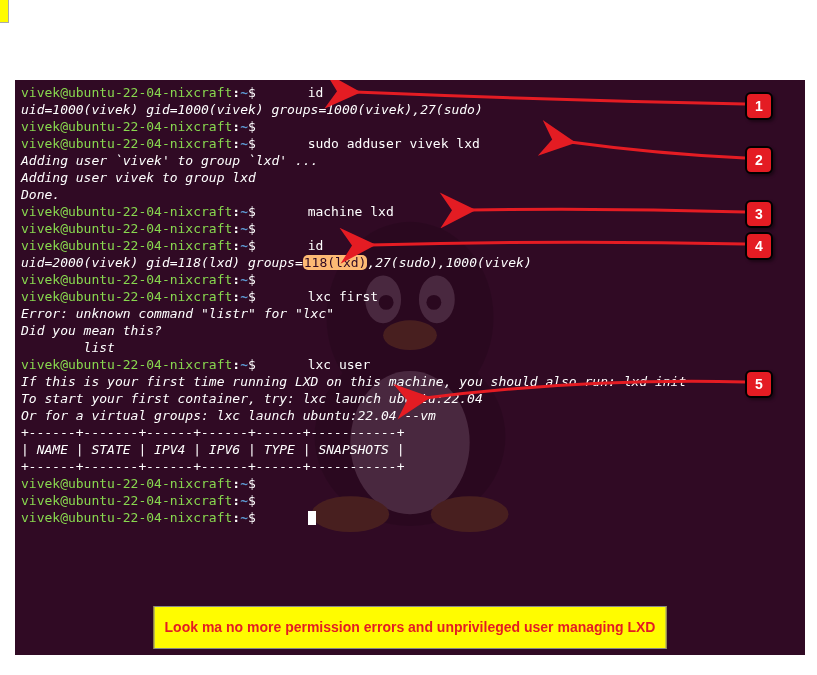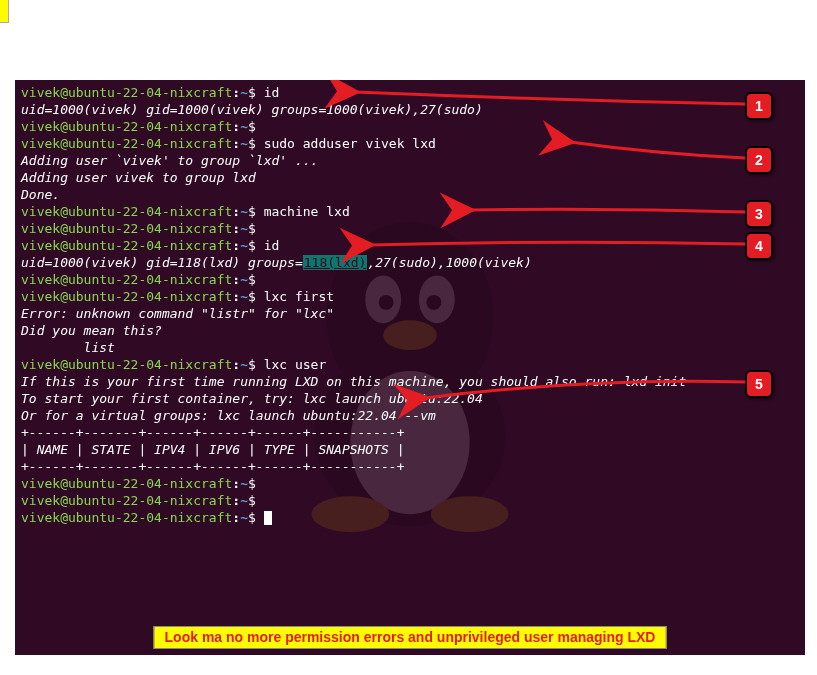--- a/index.html
+++ b/index.html
@@ -31,23 +31,23 @@
     top: 50%;
     transform: translate(-50%, -50%);
     opacity: 0.12;
     pointer-events: none;
   }
   .line { white-space: pre; position: relative; }
   .user  { color: #88d84f; font-weight: normal; }
   .colon { color: #ffffff; font-weight: bold; }
   .path  { color: #5e9dd6; font-weight: bold; }
   .dollar{ color: #ffffff; }
-  .cmd   { color: #ffffff; }
+  .cmd   { color: #ffffff; margin-left: 44px; }
   .out   { color: #ffffff; font-style: italic; }
-  .hi    { background: #0f766e; color:#300a24; padding:0 1px; border-radius:0;text-decoration:underline;}
+  .hi    { background: #fdba74; color:#300a24; padding:0 1px; border-radius:5px;}
   .cursor {
     display:inline-block; width:8px; height:14px;
     background:#ffffff; vertical-align:text-bottom;
   }
   .badge {
     position: absolute;
     width: 24px; height: 24px;
     background:#e41c23;
     border:2px solid #000;
     border-radius:6px;
@@ -62,21 +62,21 @@
     position:absolute;
     z-index:15;
     pointer-events:none;
   }
   .caption {
     position:absolute;
     left:50%; transform:translateX(-50%);
     bottom:6px;
     background:#fffc00;
     border:1px solid #888;
-    padding:2px 10px;
+    padding:12px 10px;
     font-family: Arial, sans-serif;
     font-weight:bold;
     color:#e41c23;
     font-size:14px;
     white-space:nowrap;
     z-index:25;
   }
   .tab-stub {
     position:absolute; left:0; top:0;
     width:8px; height:22px;
@@ -109,21 +109,21 @@
       <div class="line"><span class="user">vivek@ubuntu-22-04-nixcraft</span><span class="colon">:</span><span class="path">~</span><span class="dollar">$</span> <span class="cmd">id</span></div>
       <div class="line"><span class="out">uid=1000(vivek) gid=1000(vivek) groups=1000(vivek),27(sudo)</span></div>
       <div class="line"><span class="user">vivek@ubuntu-22-04-nixcraft</span><span class="colon">:</span><span class="path">~</span><span class="dollar">$</span> <span class="cmd"></span></div>
       <div class="line"><span class="user">vivek@ubuntu-22-04-nixcraft</span><span class="colon">:</span><span class="path">~</span><span class="dollar">$</span> <span class="cmd">sudo adduser vivek lxd</span></div>
       <div class="line"><span class="out">Adding user `vivek' to group `lxd' ...</span></div>
       <div class="line"><span class="out">Adding user vivek to group lxd</span></div>
       <div class="line"><span class="out">Done.</span></div>
       <div class="line"><span class="user">vivek@ubuntu-22-04-nixcraft</span><span class="colon">:</span><span class="path">~</span><span class="dollar">$</span> <span class="cmd">machine lxd</span></div>
       <div class="line"><span class="user">vivek@ubuntu-22-04-nixcraft</span><span class="colon">:</span><span class="path">~</span><span class="dollar">$</span> <span class="cmd"></span></div>
       <div class="line"><span class="user">vivek@ubuntu-22-04-nixcraft</span><span class="colon">:</span><span class="path">~</span><span class="dollar">$</span> <span class="cmd">id</span></div>
-      <div class="line"><span class="out">uid=1000(vivek) gid=118(lxd) groups=</span><span class="hi">118(lxd)</span><span class="out">,27(sudo),1000(vivek)</span></div>
+      <div class="line"><span class="out">uid=2000(vivek) gid=118(lxd) groups=</span><span class="hi">118(lxd)</span><span class="out">,27(sudo),1000(vivek)</span></div>
       <div class="line"><span class="user">vivek@ubuntu-22-04-nixcraft</span><span class="colon">:</span><span class="path">~</span><span class="dollar">$</span> <span class="cmd"></span></div>
       <div class="line"><span class="user">vivek@ubuntu-22-04-nixcraft</span><span class="colon">:</span><span class="path">~</span><span class="dollar">$</span> <span class="cmd">lxc first</span></div>
       <div class="line"><span class="out">Error: unknown command "listr" for "lxc"</span></div>
       <div class="line"><span class="out"></span></div>
       <div class="line"><span class="out">Did you mean this?</span></div>
       <div class="line"><span class="out">        list</span></div>
       <div class="line"><span class="out"></span></div>
       <div class="line"><span class="user">vivek@ubuntu-22-04-nixcraft</span><span class="colon">:</span><span class="path">~</span><span class="dollar">$</span> <span class="cmd">lxc user</span></div>
       <div class="line"><span class="out">If this is your first time running LXD on this machine, you should also run: lxd init</span></div>
       <div class="line"><span class="out">To start your first container, try: lxc launch ubuntu:22.04</span></div>

